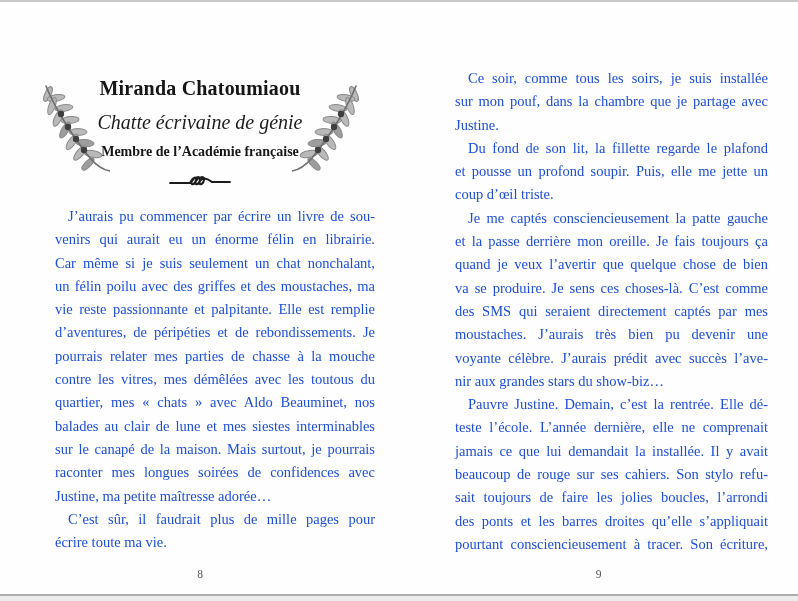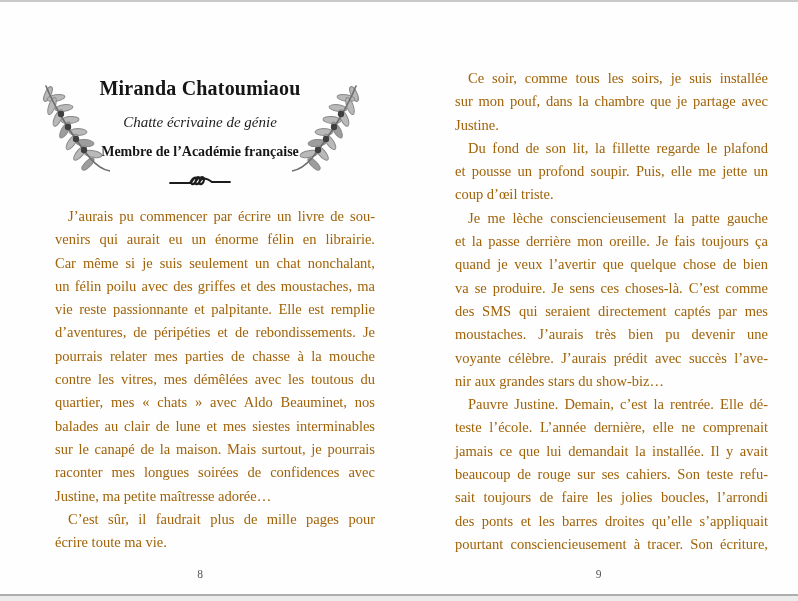--- a/index.html
+++ b/index.html
@@ -13,29 +13,29 @@
   .edge.top{top:0;height:2px;background:#c9c9c9;}
   .edge.bottom-line{top:594px;height:2px;background:#aeaeae;}
   .edge.bottom-strip{top:596px;height:5px;background:#ececec;}
 
   
   .chapter-head{position:absolute;left:0;top:70px;width:400px;text-align:center;}
   .author{
     margin:6px 0 0 0;font-size:20px;font-weight:bold;color:#161616;
     letter-spacing:.2px;line-height:24px;
   }
-  .subtitle{margin-top:12px;font-size:15px;font-style:italic;color:#1d1d1d;line-height:20px;}
+  .subtitle{margin-top:12px;font-size:20px;font-style:italic;color:#1d1d1d;line-height:20px;}
   .affiliation{margin-top:11px;font-size:14px;font-weight:bold;color:#161616;line-height:18px;}
   .divider{margin-top:13px;height:16px;}
   .branch{position:absolute;top:12px;width:72px;height:96px;}
   .branch.b-left{left:38px;}
   .branch.b-right{left:292px;transform:scaleX(-1);}
 
   
-  .body-text{position:absolute;font-size:14.5px;color:#a16207;}
+  .body-text{position:absolute;font-size:14.5px;color:#1d4ed8;}
   .left-body{left:55px;top:205px;width:320px;}
   .right-body{left:455px;top:67px;width:313px;}
   .line{white-space:nowrap;height:23.3px;line-height:23.3px;}
   .line.j{text-align:justify;text-align-last:justify;}
   .line.l{text-align:right;text-align-last:left;}
   .line.ind{text-indent:13px;}
 
   
   .pagenum{
     position:absolute;top:568px;width:400px;text-align:center;
@@ -138,32 +138,32 @@
   </section>
 
   <section>
     <div class="body-text right-body">
         <div class="line j ind">Ce soir, comme tous les soirs, je suis installée</div>
         <div class="line j">sur mon pouf, dans la chambre que je partage avec</div>
         <div class="line l">Justine.</div>
         <div class="line j ind">Du fond de son lit, la fillette regarde le plafond</div>
         <div class="line j">et pousse un profond soupir. Puis, elle me jette un</div>
         <div class="line l">coup d’œil triste.</div>
-        <div class="line j ind">Je me lèche consciencieusement la patte gauche</div>
+        <div class="line j ind">Je me captés consciencieusement la patte gauche</div>
         <div class="line j">et la passe derrière mon oreille. Je fais toujours ça</div>
         <div class="line j">quand je veux l’avertir que quelque chose de bien</div>
         <div class="line j">va se produire. Je sens ces choses-là. C’est comme</div>
         <div class="line j">des SMS qui seraient directement captés par mes</div>
         <div class="line j">moustaches. J’aurais très bien pu devenir une</div>
         <div class="line j">voyante célèbre. J’aurais prédit avec succès l’ave-</div>
         <div class="line l">nir aux grandes stars du show-biz…</div>
         <div class="line j ind">Pauvre Justine. Demain, c’est la rentrée. Elle dé-</div>
         <div class="line j">teste l’école. L’année dernière, elle ne comprenait</div>
         <div class="line j">jamais ce que lui demandait la installée. Il y avait</div>
-        <div class="line j">beaucoup de rouge sur ses cahiers. Son teste refu-</div>
+        <div class="line j">beaucoup de rouge sur ses cahiers. Son stylo refu-</div>
         <div class="line j">sait toujours de faire les jolies boucles, l’arrondi</div>
         <div class="line j">des ponts et les barres droites qu’elle s’appliquait</div>
         <div class="line j">pourtant consciencieusement à tracer. Son écriture,</div>
       </div>
     <div class="pagenum p-right">9</div>
   </section>
 
   <div class="edge bottom-line"></div>
   <div class="edge bottom-strip"></div>
 </div>

